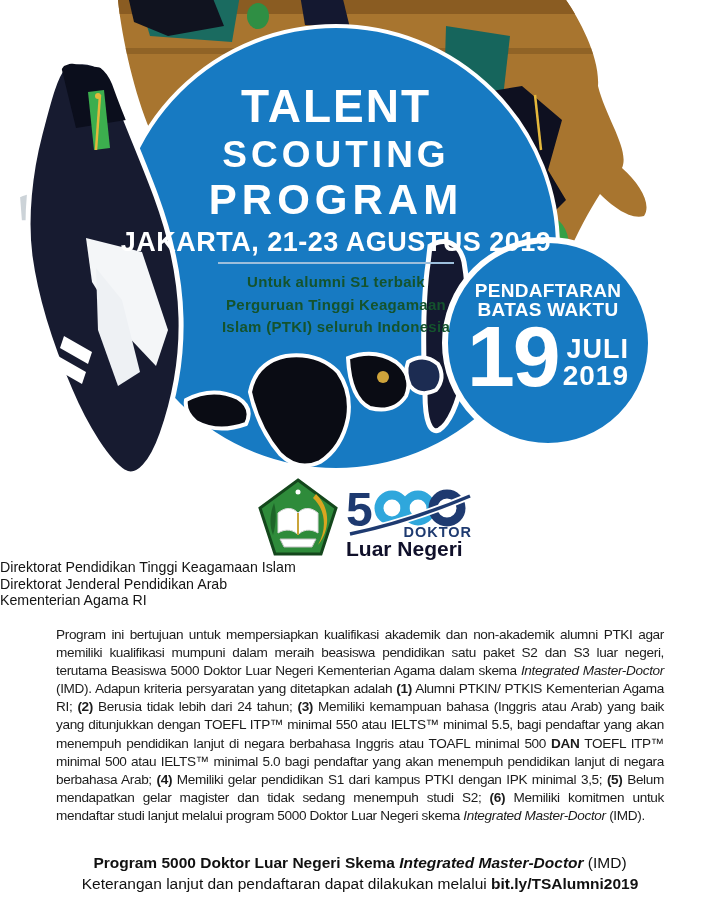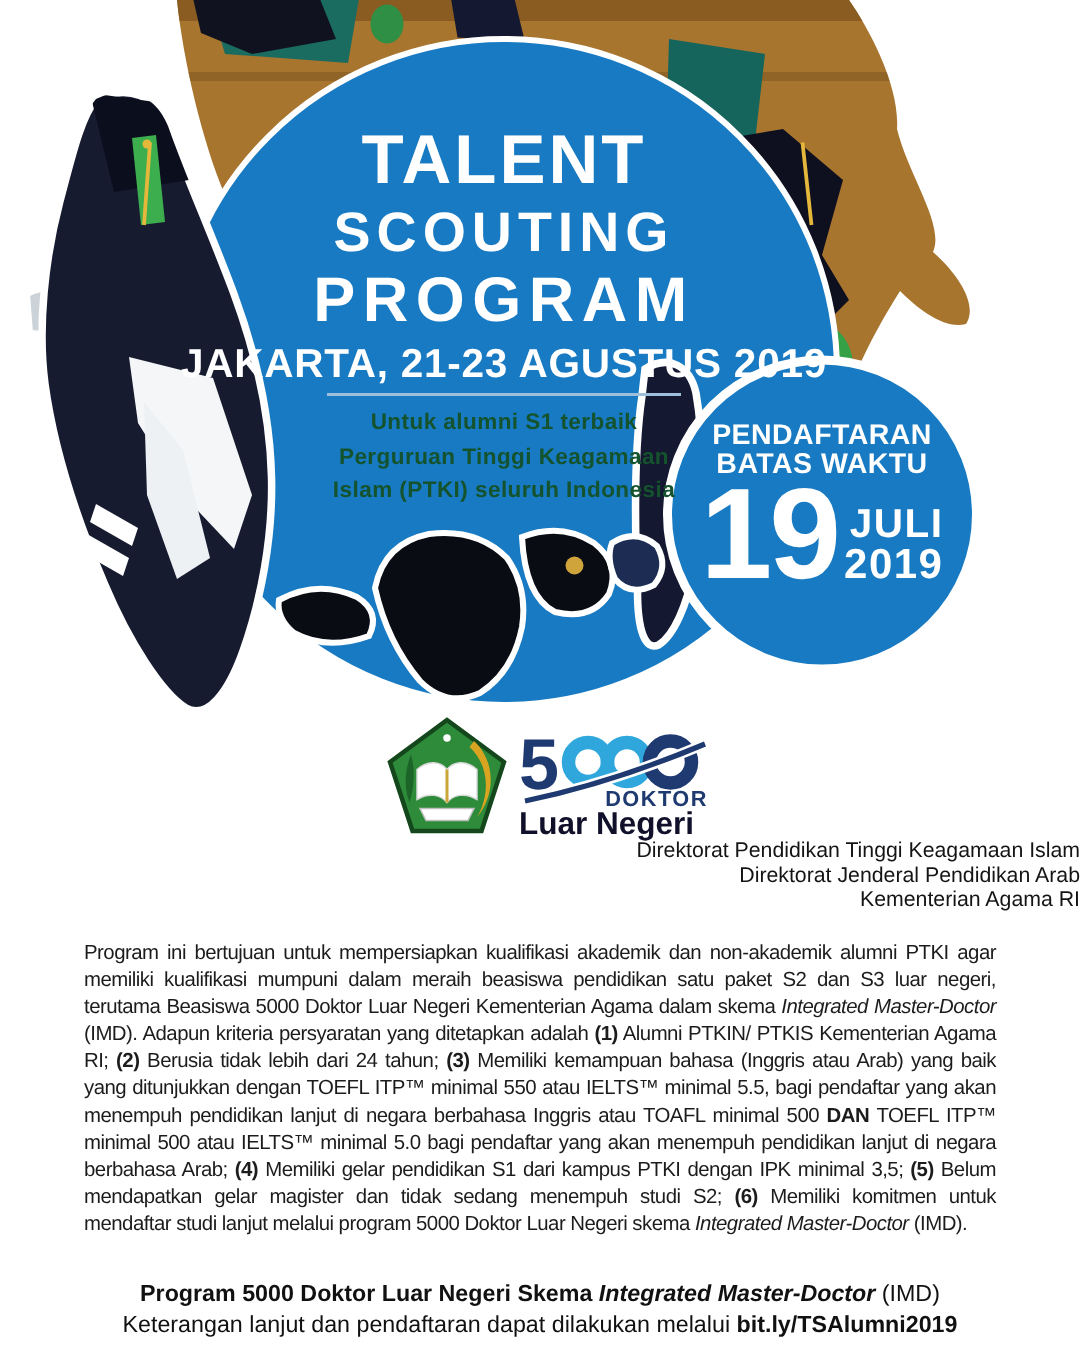--- a/index.html
+++ b/index.html
@@ -41,21 +41,21 @@
   .day{font-size:86px;font-weight:700;line-height:80px;letter-spacing:-2px;}
   .my{margin-top:21px;margin-left:4px;text-align:right;}
   .month{font-size:27px;font-weight:700;line-height:25px;letter-spacing:1px;}
   .year{font-size:28px;font-weight:700;line-height:27px;letter-spacing:1px;}
 
   
   .kemenag{position:absolute;left:256px;top:477px;z-index:5;}
   .logo5000{position:absolute;left:344px;top:482px;z-index:5;}
 
   .organizer{
-    position:absolute;left:0;top:559px;width:720px;z-index:5;text-align:right;color:#141414;
+    position:absolute;left:0;top:559px;width:720px;z-index:5;text-align:left;color:#141414;
     font-size:14.2px;line-height:16.5px;
   }
 
   .body-text{
     position:absolute;left:56px;top:626px;width:608px;z-index:5;color:#1c1c1c;
     font-size:13.6px;line-height:18.1px;letter-spacing:-0.35px;text-align:justify;
   }
 
   .footer{
     position:absolute;left:0;top:852px;width:720px;z-index:5;text-align:center;color:#111111;

